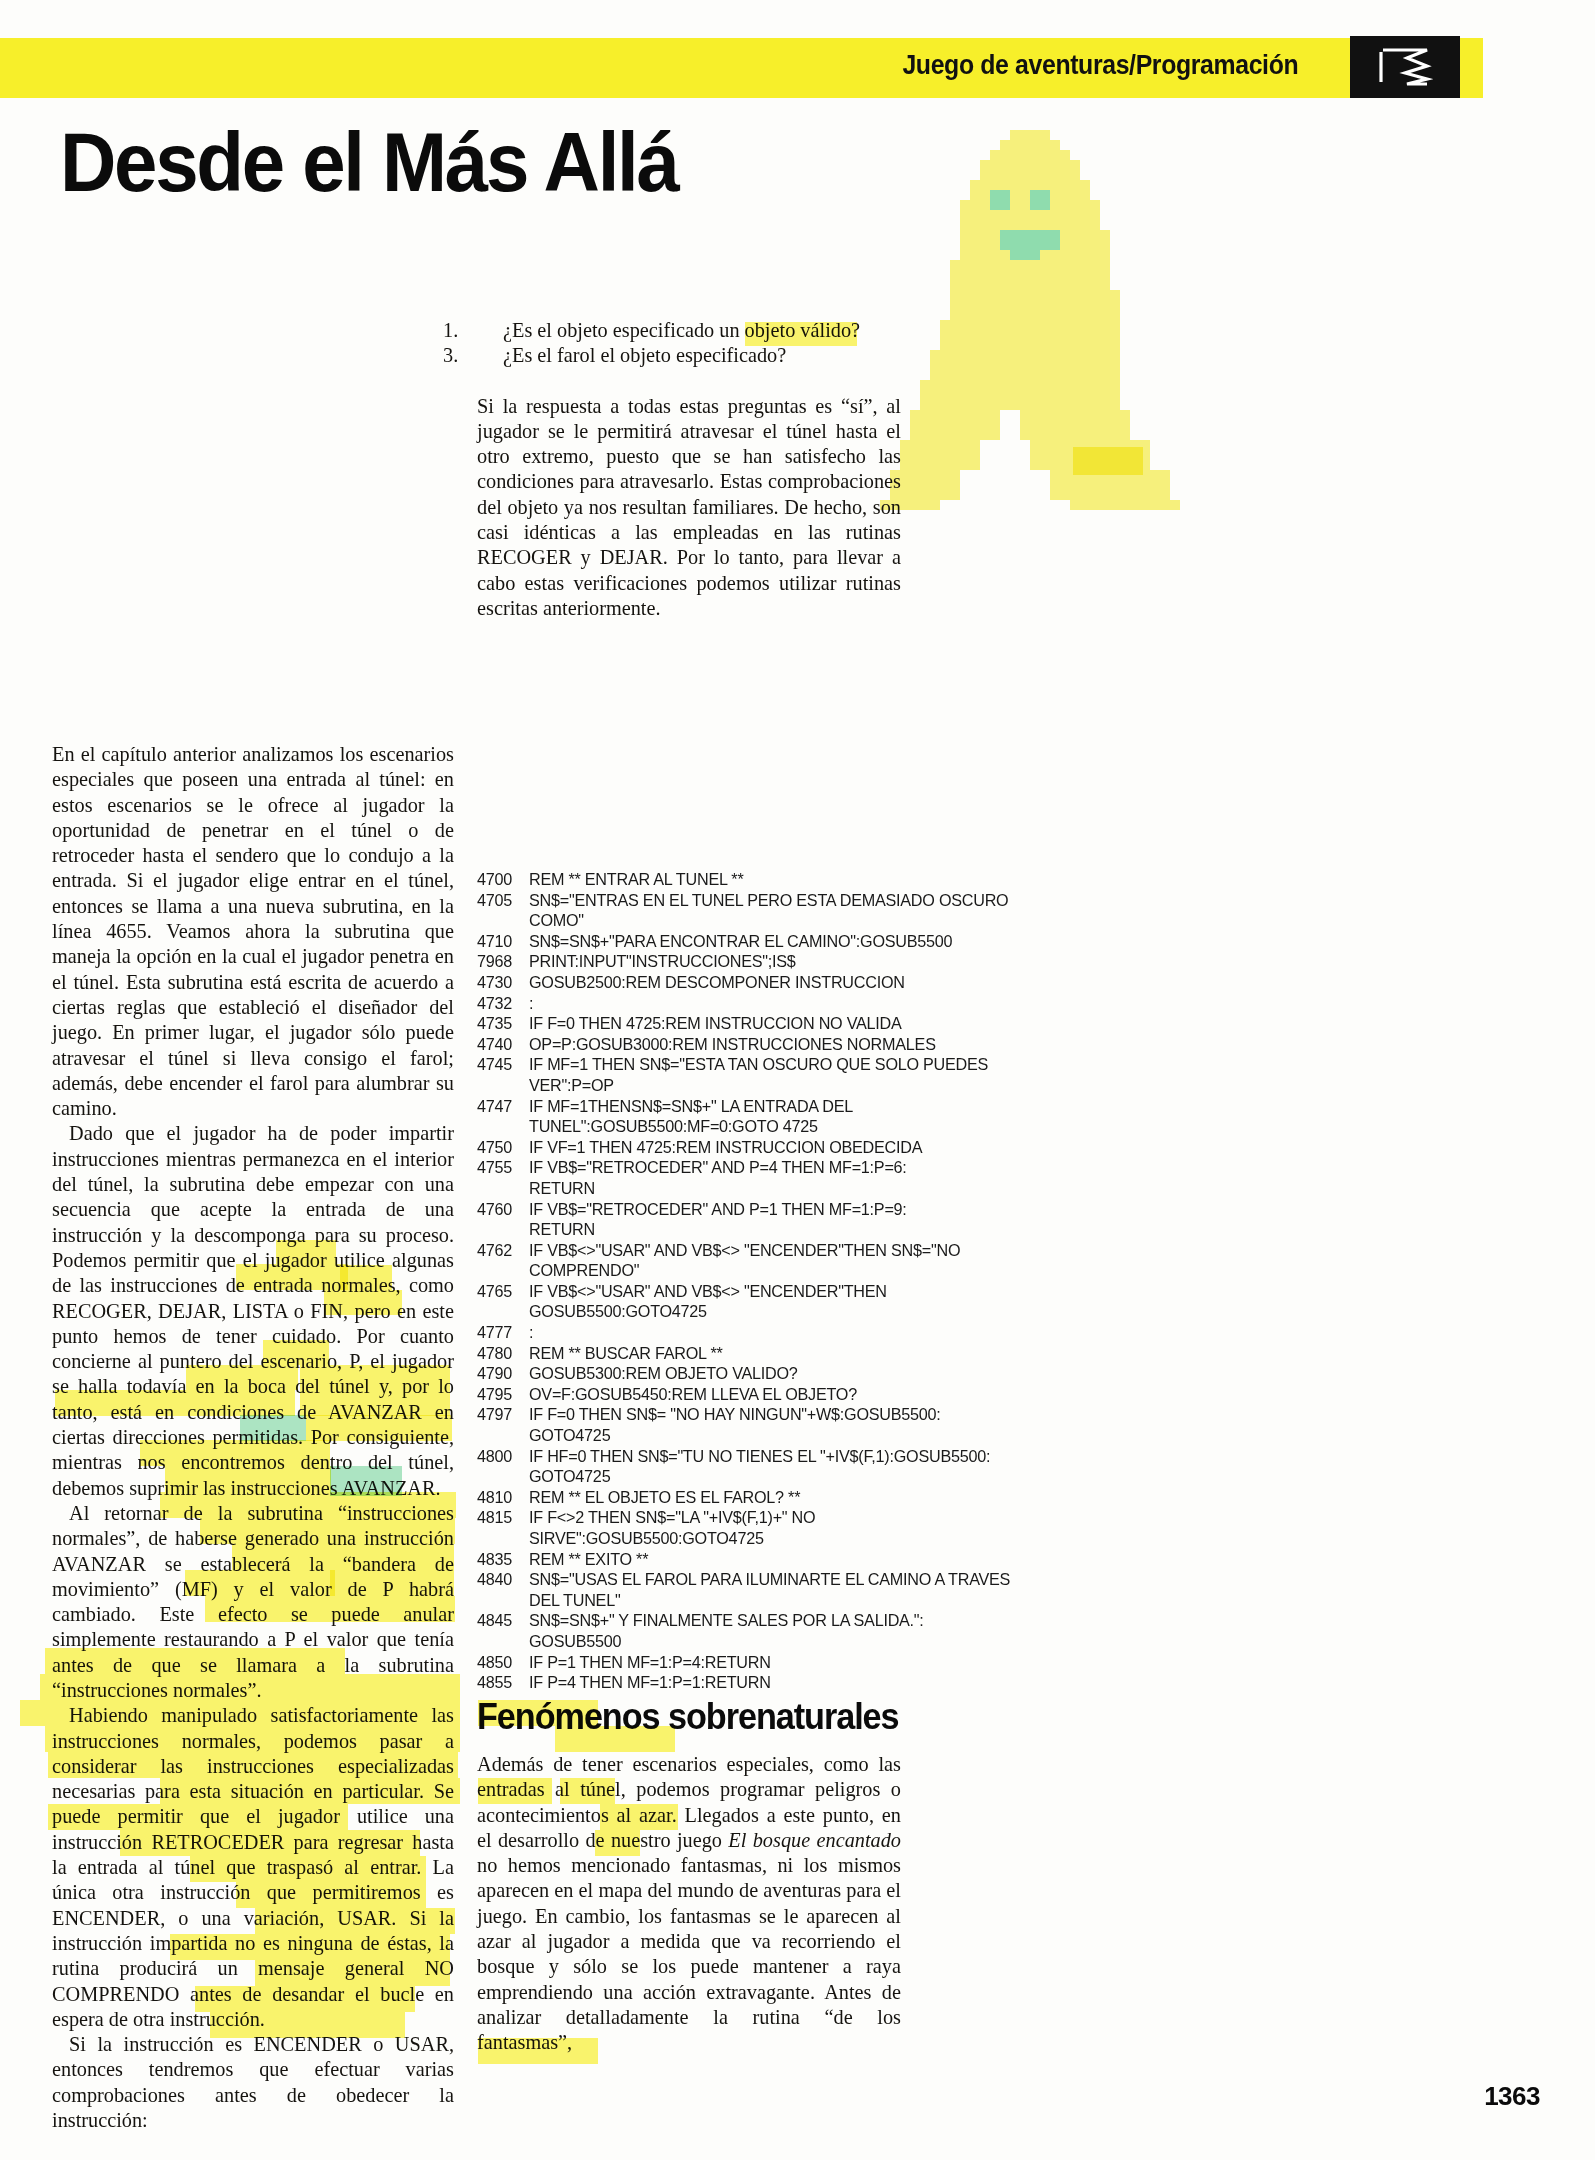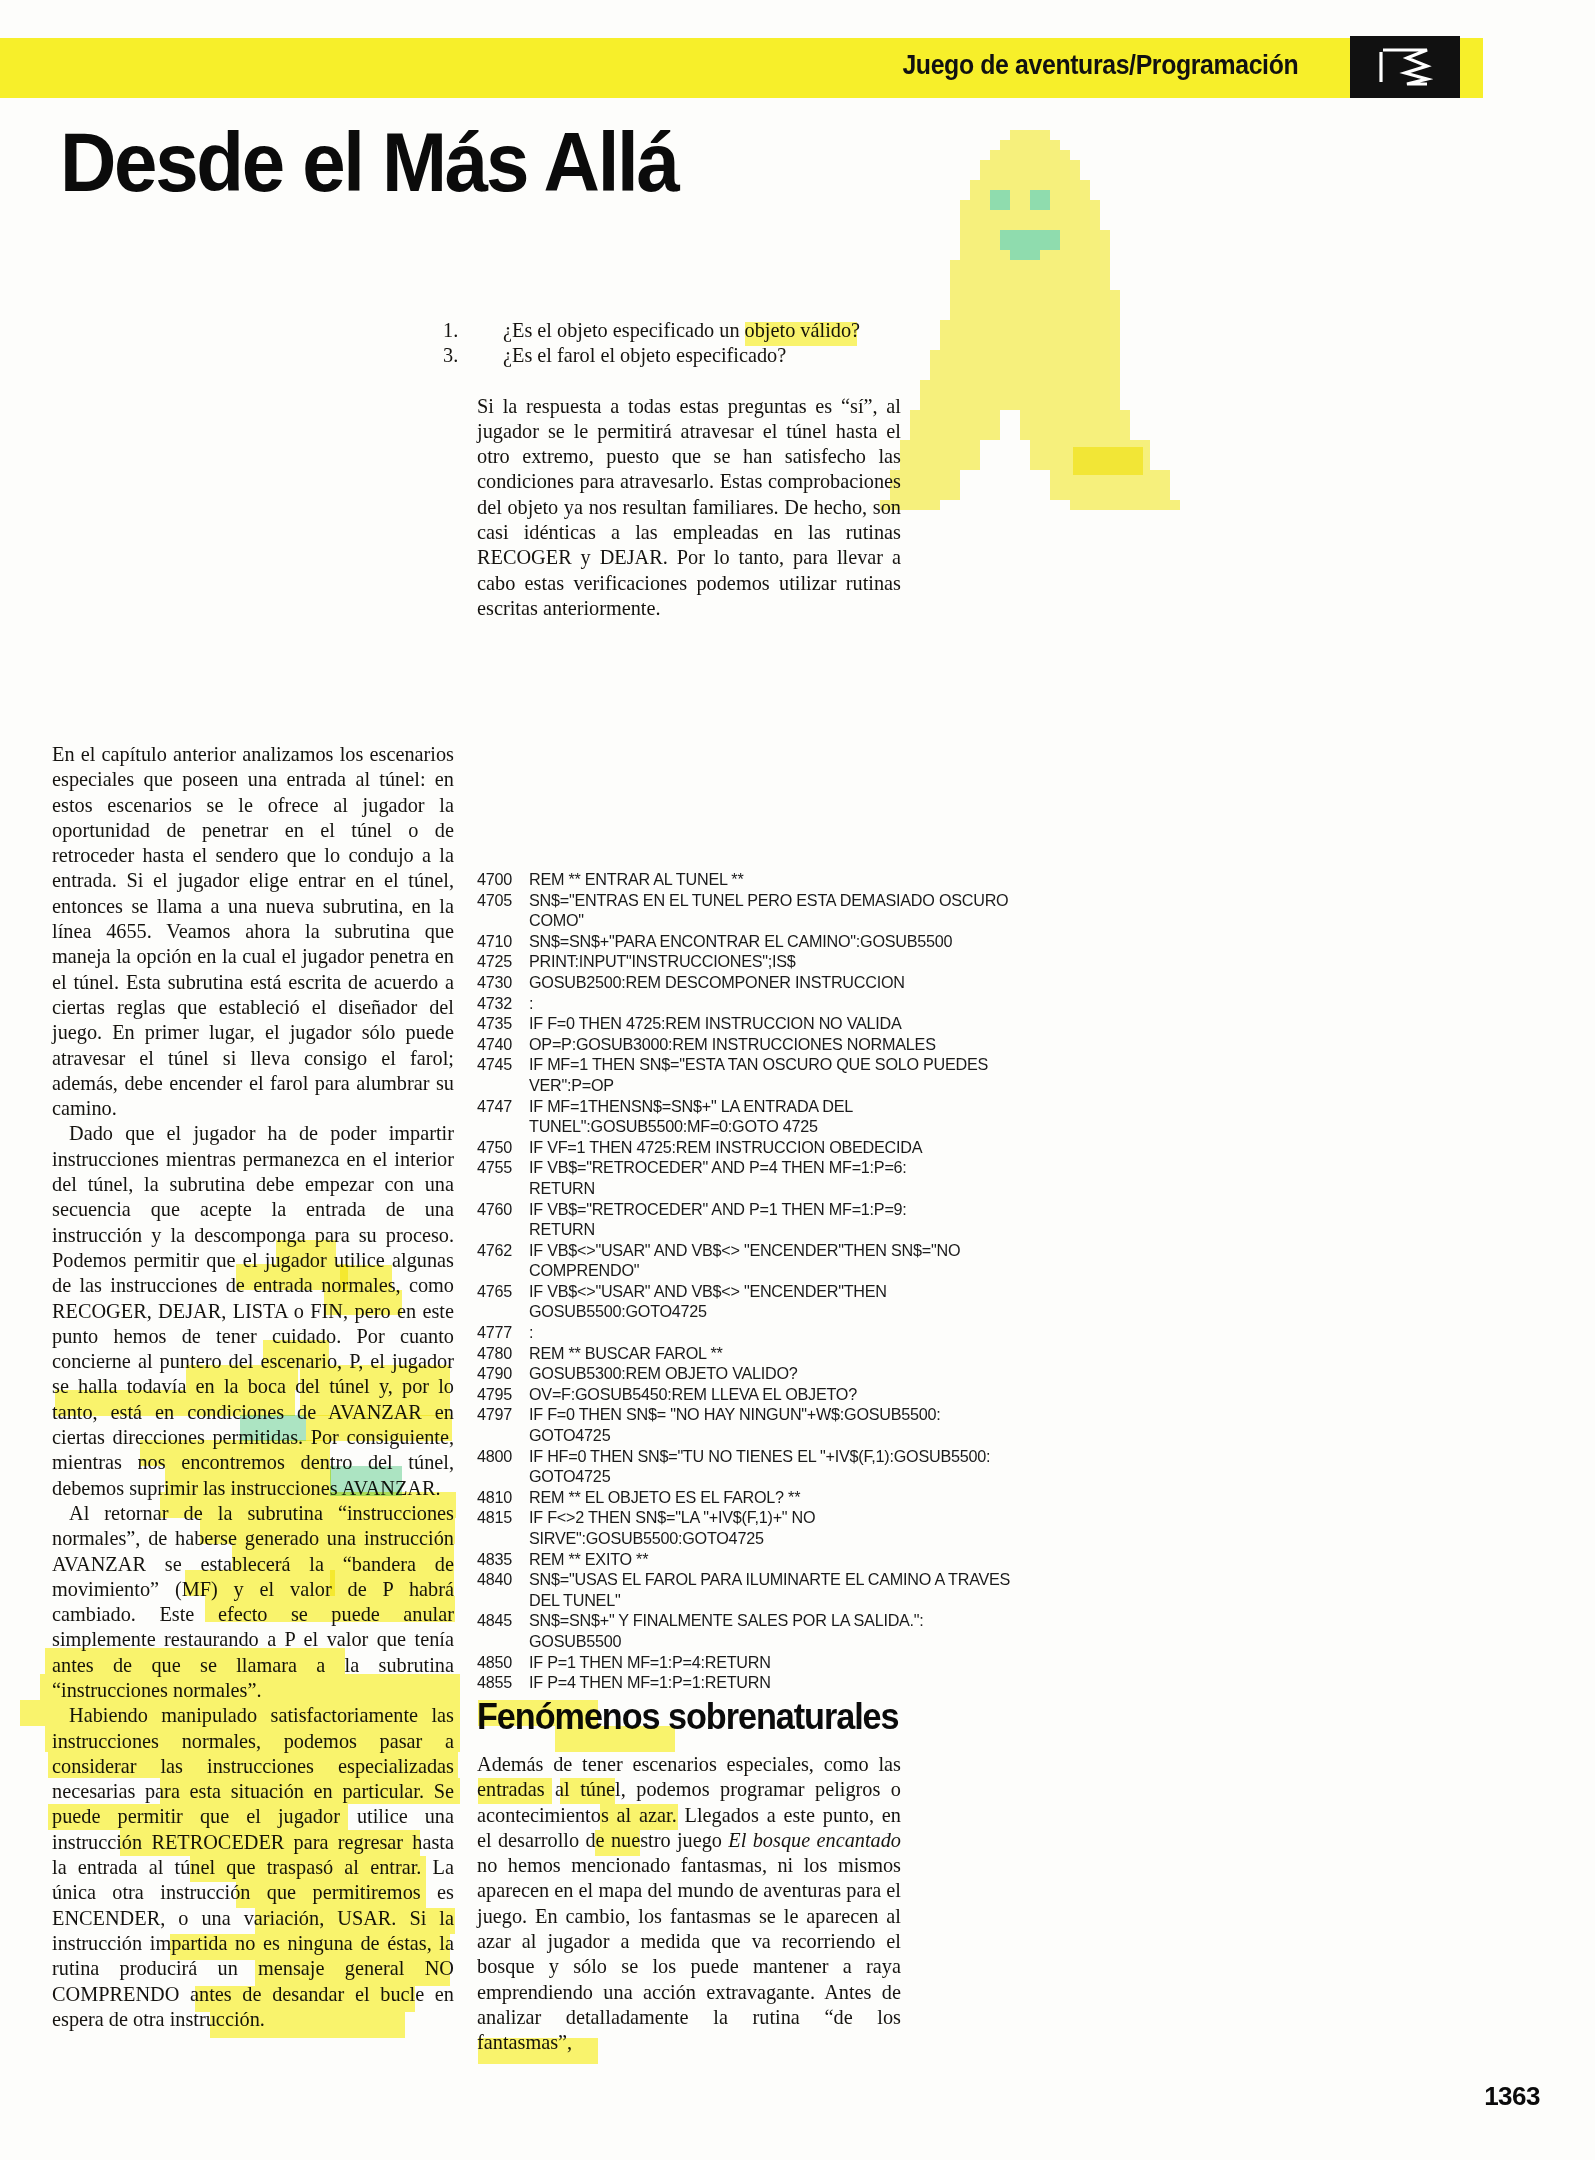--- a/index.html
+++ b/index.html
@@ -224,20 +224,21 @@
       <rect x="13" y="12" width="3" height="1"></rect>
     </g>
   </svg>
 
 
   <div class="body-left">
     <p>En el capítulo anterior analizamos los escenarios especiales que poseen una entrada al túnel: en estos escenarios se le ofrece al jugador la oportunidad de penetrar en el túnel o de retroceder hasta el sendero que lo condujo a la entrada. Si el jugador elige entrar en el túnel, entonces se llama a una nueva subrutina, en la línea 4655. Veamos ahora la subrutina que maneja la opción en la cual el jugador penetra en el túnel. Esta subrutina está escrita de acuerdo a ciertas reglas que estableció el diseñador del juego. En primer lugar, el jugador sólo puede atravesar el túnel si lleva consigo el farol; además, debe encender el farol para alumbrar su camino.</p>
     <p>Dado que el jugador ha de poder impartir instrucciones mientras permanezca en el interior del túnel, la subrutina debe empezar con una secuencia que acepte la entrada de una instrucción y la descomponga para su proceso. Podemos permitir que el jugador utilice algunas de las instrucciones de entrada normales, como RECOGER, DEJAR, LISTA o FIN, pero en este punto hemos de tener cuidado. Por cuanto concierne al puntero del escenario, P, el jugador se halla todavía en la boca del túnel y, por lo tanto, está en condiciones de AVANZAR en ciertas direcciones permitidas. Por consiguiente, mientras nos encontremos dentro del túnel, debemos suprimir las instrucciones AVANZAR.</p>
     <p>Al retornar de la subrutina “instrucciones normales”, de haberse generado una instrucción AVANZAR se establecerá la “bandera de movimiento” (MF) y el valor de P habrá cambiado. Este efecto se puede anular simplemente restaurando a P el valor que tenía antes de que se llamara a la subrutina “instrucciones normales”.</p>
     <p>Habiendo manipulado satisfactoriamente las instrucciones normales, podemos pasar a considerar las instrucciones especializadas necesarias para esta situación en particular. Se puede permitir que el jugador utilice una instrucción RETROCEDER para regresar hasta la entrada al túnel que traspasó al entrar. La única otra instrucción que permitiremos es ENCENDER, o una variación, USAR. Si la instrucción impartida no es ninguna de éstas, la rutina producirá un mensaje general NO COMPRENDO antes de desandar el bucle en espera de otra instrucción.</p>
+    <p>Si la instrucción es ENCENDER o USAR, entonces tendremos que efectuar varias comprobaciones antes de obedecer la instrucción:</p>
   </div>
 
   <div class="body-right-top">
     <ul class="numlist">
       <li><span class="n">1.</span><span>¿Es el objeto especificado un objeto válido?</span></li>
       <li><span class="n">3.</span><span>¿Es el farol el objeto especificado?</span></li>
     </ul>
     <div class="gap"></div>
     <p>Si la respuesta a todas estas preguntas es “sí”, al jugador se le permitirá atravesar el túnel hasta el otro extremo, puesto que se han satisfecho las condiciones para atravesarlo. Estas comprobaciones del objeto ya nos resultan familiares. De hecho, son casi idénticas a las empleadas en las rutinas RECOGER y DEJAR. Por lo tanto, para llevar a cabo estas verificaciones podemos utilizar rutinas escritas anteriormente.</p>
   </div>
@@ -250,21 +251,21 @@
       <div class="lst-row">
         <div class="lst-num">4705</div>
         <div class="lst-code">SN$="ENTRAS EN EL TUNEL PERO ESTA DEMASIADO OSCURO</div>
       </div>
       <div class="lst-cont">COMO"</div>
       <div class="lst-row">
         <div class="lst-num">4710</div>
         <div class="lst-code">SN$=SN$+"PARA ENCONTRAR EL CAMINO":GOSUB5500</div>
       </div>
       <div class="lst-row">
-        <div class="lst-num">4725</div>
+        <div class="lst-num">7968</div>
         <div class="lst-code">PRINT:INPUT"INSTRUCCIONES";IS$</div>
       </div>
       <div class="lst-row">
         <div class="lst-num">4730</div>
         <div class="lst-code">GOSUB2500:REM DESCOMPONER INSTRUCCION</div>
       </div>
       <div class="lst-row">
         <div class="lst-num">4732</div>
         <div class="lst-code">:</div>
       </div>

